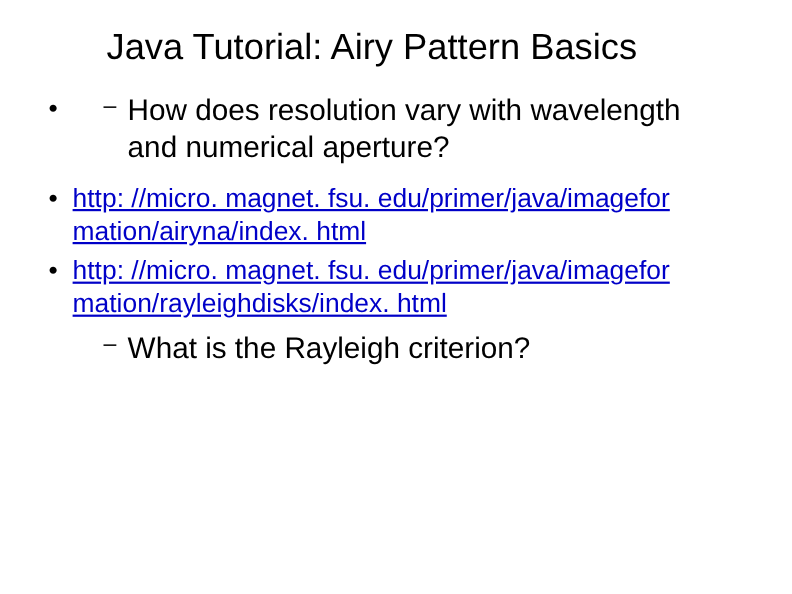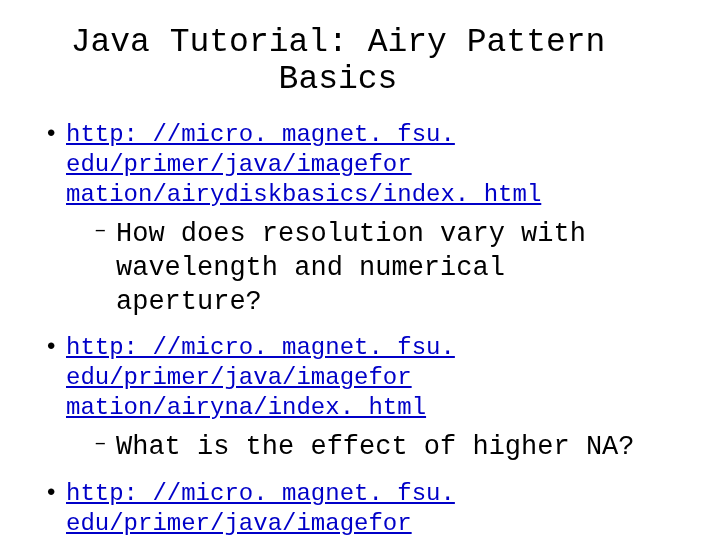--- a/index.html
+++ b/index.html
@@ -10,21 +10,20 @@
     background: #ffffff;
     font-family: Arial, Helvetica, sans-serif;
     color: #000000;
     overflow: hidden;
   }
   .slide {
     box-sizing: border-box;
     width: 676px;
     height: 540px;
     padding: 18px 40px 20px 40px;
-    font-family: Liberation Mono, monospace;
   }
   .title {
     font-size: 33px;
     font-weight: 400;
     text-align: center;
     margin: 6px 0 22px 0;
     letter-spacing: 0px;
   }
   ul.level1 {
     list-style: none;
@@ -69,28 +68,27 @@
   }
 </style>
 </head>
 <body>
 
 <div class="slide">
   <h1 class="title">Java Tutorial: Airy Pattern Basics</h1>
 
   <ul class="level1">
     <li>
-      <a href="#" class="link">http: //micro. magnet. fsu. edu/primer/java/imagefor mation/airydiskbasics/index. html</a>
       <ul class="level2">
         <li>How does resolution vary with wavelength and numerical aperture?</li>
       </ul>
     </li>
     <li>
       <a href="#" class="link">http: //micro. magnet. fsu. edu/primer/java/imagefor mation/airyna/index. html</a>
-      <ul class="level2">
-        <li>What is the effect of higher NA?</li>
-      </ul>
     </li>
     <li>
       <a href="#" class="link">http: //micro. magnet. fsu. edu/primer/java/imagefor mation/rayleighdisks/index. html</a>
+      <ul class="level2">
+        <li>What is the Rayleigh criterion?</li>
+      </ul>
     </li>
   </ul>
 </div>
 
 </body></html>

